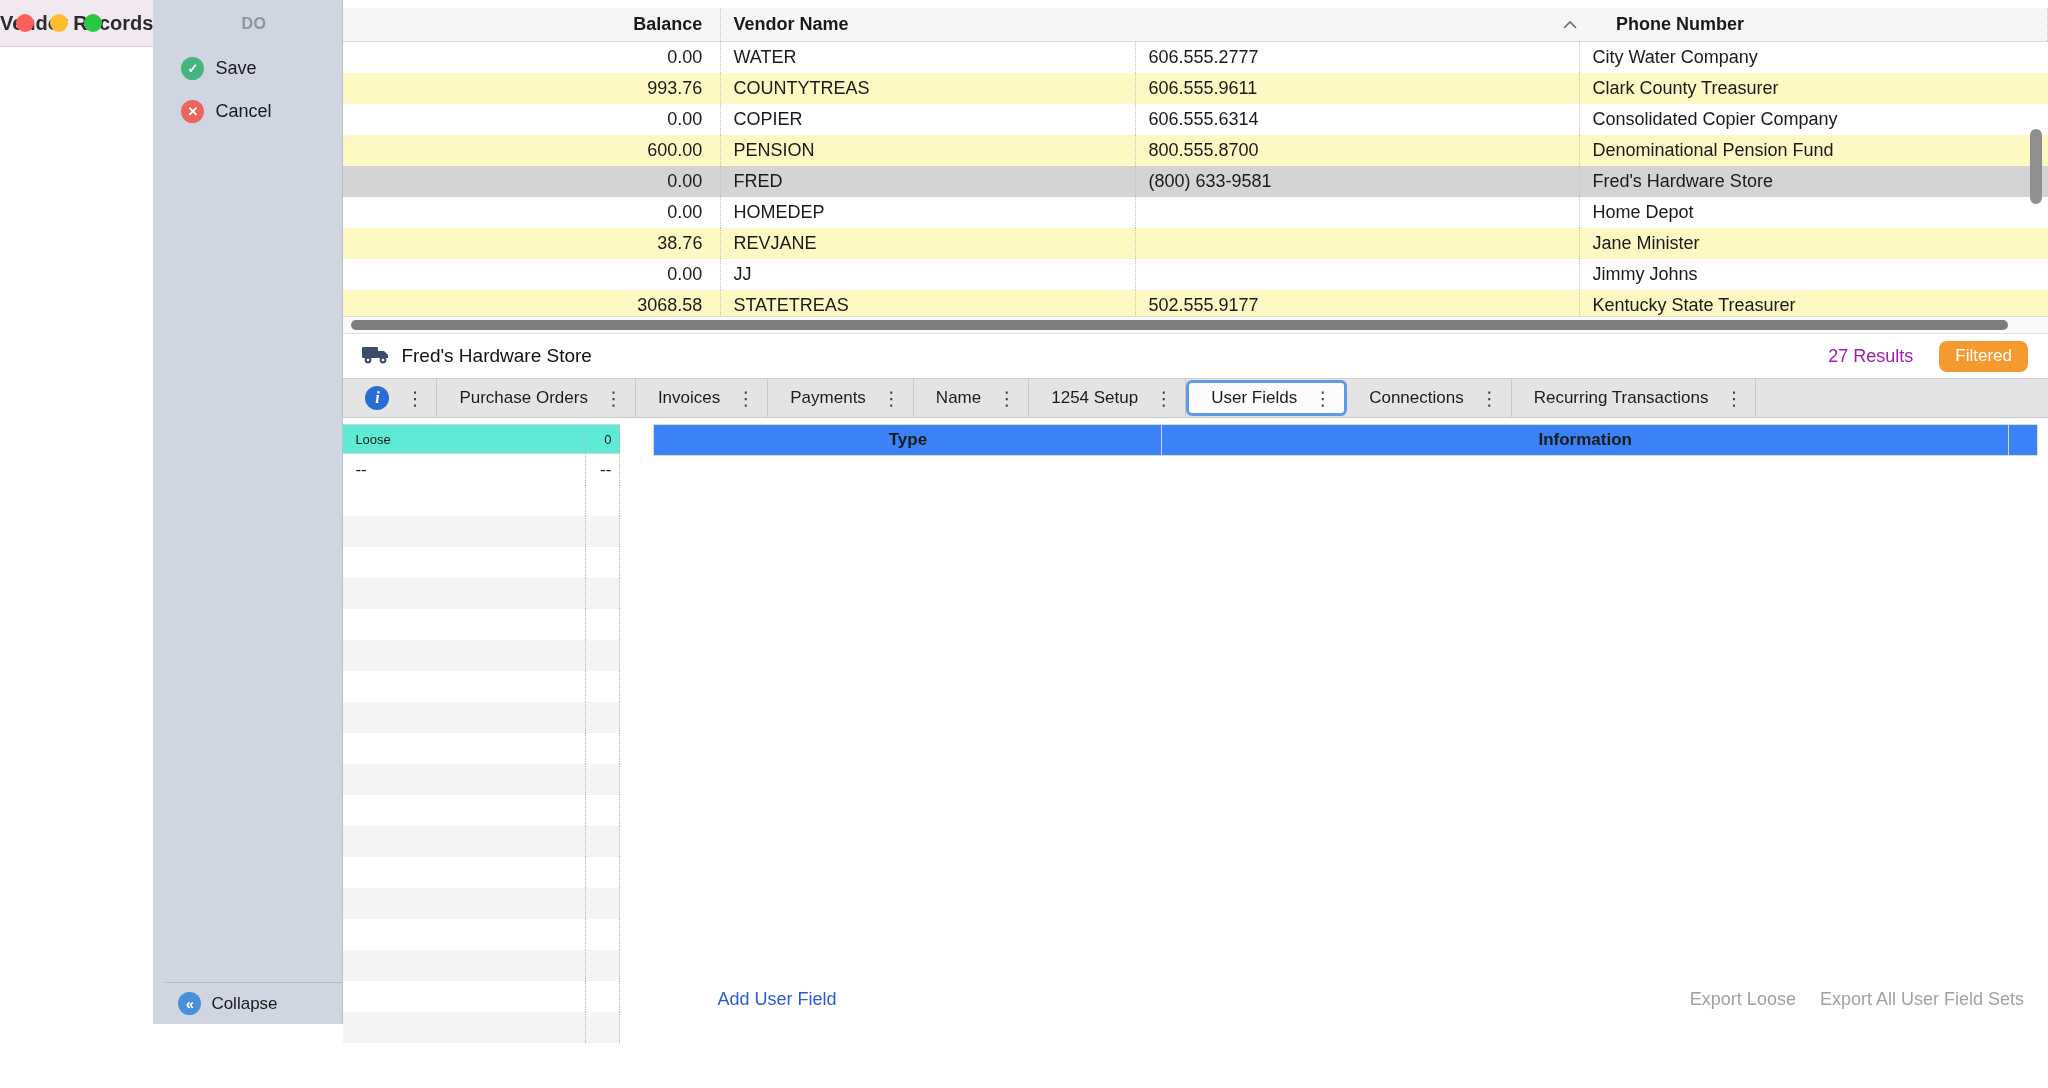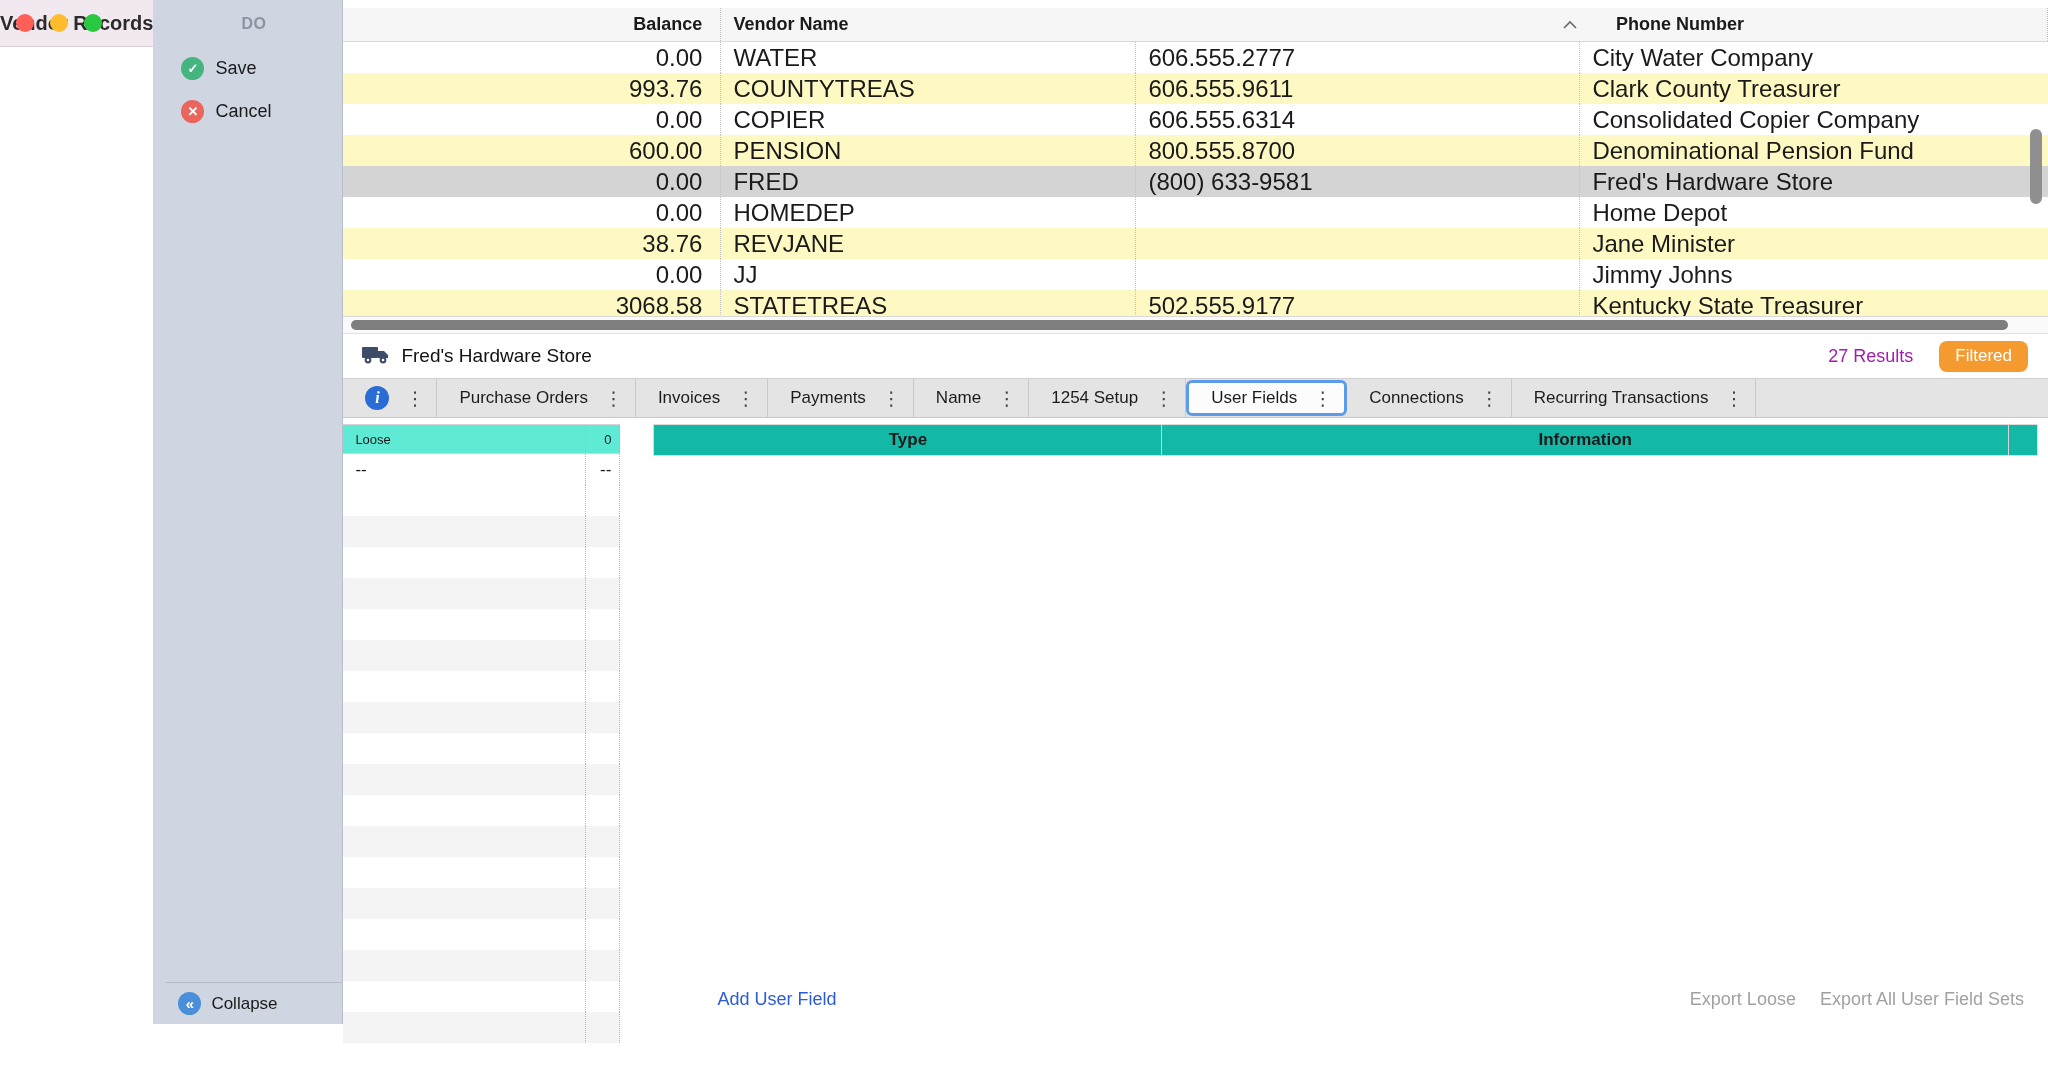--- a/index.html
+++ b/index.html
@@ -31,21 +31,21 @@
   .side-footer { margin-top: auto; border-top: 1px solid #b3bcc9; display: flex; align-items: center;
                  gap: 10px; padding: 9px 0 9px 13px; font-size: 17px; }
 
   
   .main { flex: 1; min-width: 0; display: flex; flex-direction: column; background: #fff; }
 
   
   .table-area { height: 316px; flex: none; position: relative; overflow: hidden; padding-top: 8px; background: #fff; }
   .vheader, .vrow { display: flex; width: 100%; }
   .vheader { height: 34px; line-height: 33px; font-weight: 700; background: #f6f6f6; border-bottom: 1px solid #d8d8d8; font-size: 18px; }
-  .vrow { height: 31px; line-height: 31px; font-size: 24px; background: #fff; }
+  .vrow { height: 31px; line-height: 31px; font-size: 18px; background: #fff; }
   .vrow.shaded { background: #fef9c3; }
   .vrow.selected { background: #d4d4d4; }
   .vcell { overflow: hidden; white-space: nowrap; }
   .c-balance { width: 378px; text-align: right; padding-right: 18px; border-right: 1px dotted #c3c3c3; }
   .c-code    { width: 415px; padding-left: 12px; border-right: 1px dotted #c3c3c3; }
   .c-phone   { width: 444px; padding-left: 12px; border-right: 1px dotted #c3c3c3; }
   .c-name    { flex: 1; padding-left: 12px; }
   .c-name.hdr { display: flex; align-items: center; }
   .sort-caret { margin-left: auto; margin-right: 26px; display: flex; align-items: center; }
   .vscroll { position: absolute; top: 8px; right: 2px; bottom: 0; width: 20px; }
@@ -80,21 +80,21 @@
   .loose-header { height: 30px; background: #5eead4; border-top: 1px solid #d4d4d4; border-bottom: 1px solid #d4d4d4;
                   display: flex; font-size: 13px; align-items: flex-end; }
   .lrow { height: 31px; display: flex; font-size: 17px; background: #fff; }
   .lrow.shaded { background: #f4f4f4; }
   .lmain { flex: 1; display: flex; align-items: center; padding-left: 12px; border-right: 1px dotted #b5b5b5; height: 100%; }
   .lcount { width: 34px; display: flex; align-items: center; justify-content: flex-end; padding-right: 8px;
             border-right: 1px dotted #b5b5b5; height: 100%; }
   .gutter { width: 33px; flex: none; background: #fff; }
 
   .fields-panel { flex: 1; min-width: 0; display: flex; flex-direction: column; margin-right: 10px; }
-  .fheader { height: 32px; flex: none; display: flex; background: #14b8a6; border: 1px solid #dcdcdc; }
+  .fheader { height: 32px; flex: none; display: flex; background: #3b82f6; border: 1px solid #dcdcdc; }
   .f-type { width: 508px; display: flex; align-items: center; justify-content: center;
             font-weight: 700; font-size: 17px; border-right: 1px solid #d6d6d6; }
   .f-info { flex: 1; display: flex; align-items: center; justify-content: center;
             font-weight: 700; font-size: 17px; border-right: 1px solid #d6d6d6; }
   .f-end { width: 28px; }
   .fbody { flex: 1; background: #fff; }
   .ffooter { height: 50px; flex: none; display: flex; align-items: center; padding: 0 14px 0 64px; gap: 24px; font-size: 18px; }
   .add-link { color: #2b5bd7; cursor: pointer; text-decoration: none; }
   .export { color: #a1a1a1; }
 </style>

